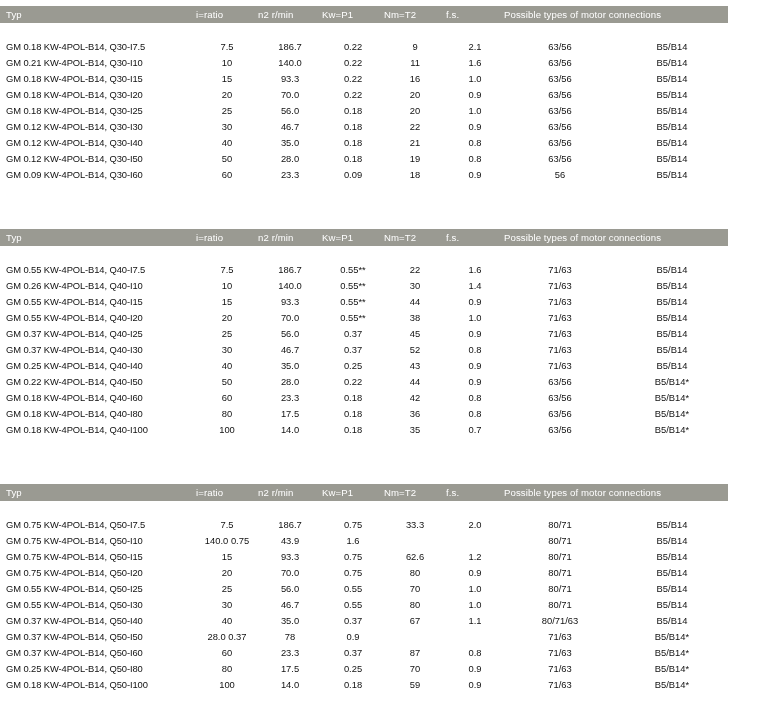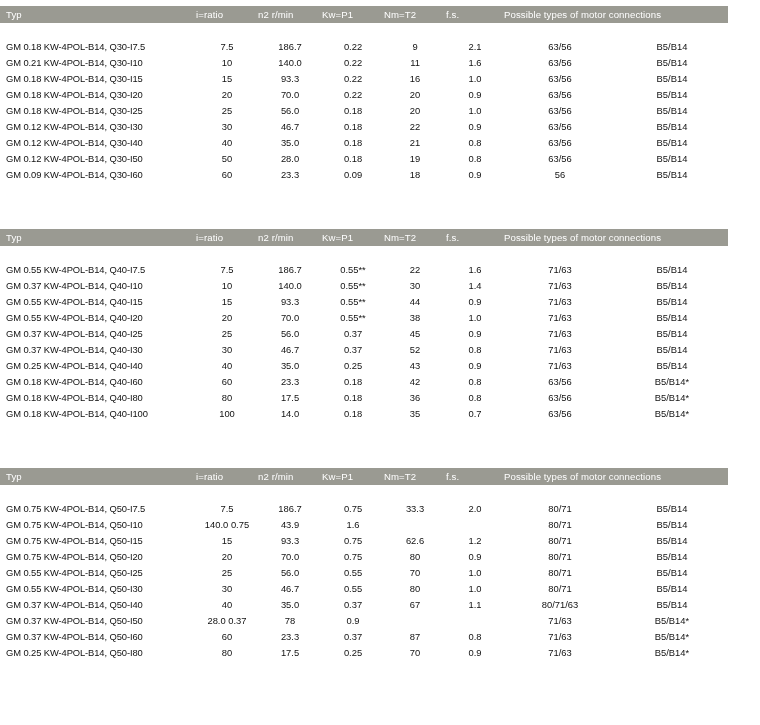--- a/index.html
+++ b/index.html
@@ -230,21 +230,21 @@
         <td class="typ">GM 0.55 KW-4POL-B14, Q40-I7.5</td>
         <td>7.5</td>
         <td>186.7</td>
         <td>0.55**</td>
         <td>22</td>
         <td>1.6</td>
         <td class="conn">71/63</td>
         <td class="conn">B5/B14</td>
       </tr>
       <tr>
-        <td class="typ">GM 0.37 KW-4POL-B14, Q40-I10</td>
+        <td class="typ">GM 0.26 KW-4POL-B14, Q40-I10</td>
         <td>10</td>
         <td>140.0</td>
         <td>0.55**</td>
         <td>30</td>
         <td>1.4</td>
         <td class="conn">71/63</td>
         <td class="conn">B5/B14</td>
       </tr>
       <tr>
         <td class="typ">GM 0.55 KW-4POL-B14, Q40-I15</td>
@@ -288,20 +288,30 @@
       </tr>
       <tr>
         <td class="typ">GM 0.25 KW-4POL-B14, Q40-I40</td>
         <td>40</td>
         <td>35.0</td>
         <td>0.25</td>
         <td>43</td>
         <td>0.9</td>
         <td class="conn">71/63</td>
         <td class="conn">B5/B14</td>
+      </tr>
+      <tr>
+        <td class="typ">GM 0.22 KW-4POL-B14, Q40-I50</td>
+        <td>50</td>
+        <td>28.0</td>
+        <td>0.22</td>
+        <td>44</td>
+        <td>0.9</td>
+        <td class="conn">63/56</td>
+        <td class="conn">B5/B14*</td>
       </tr>
       <tr>
         <td class="typ">GM 0.18 KW-4POL-B14, Q40-I60</td>
         <td>60</td>
         <td>23.3</td>
         <td>0.18</td>
         <td>42</td>
         <td>0.8</td>
         <td class="conn">63/56</td>
         <td class="conn">B5/B14*</td>
@@ -448,16 +458,26 @@
       <tr>
         <td class="typ">GM 0.25 KW-4POL-B14, Q50-I80</td>
         <td>80</td>
         <td>17.5</td>
         <td>0.25</td>
         <td>70</td>
         <td>0.9</td>
         <td class="conn">71/63</td>
         <td class="conn">B5/B14*</td>
       </tr>
+      <tr>
+        <td class="typ">GM 0.18 KW-4POL-B14, Q50-I100</td>
+        <td>100</td>
+        <td>14.0</td>
+        <td>0.18</td>
+        <td>59</td>
+        <td>0.9</td>
+        <td class="conn">71/63</td>
+        <td class="conn">B5/B14*</td>
+      </tr>
     </tbody>
   </table>
 
 </div>
 
 </body></html>

